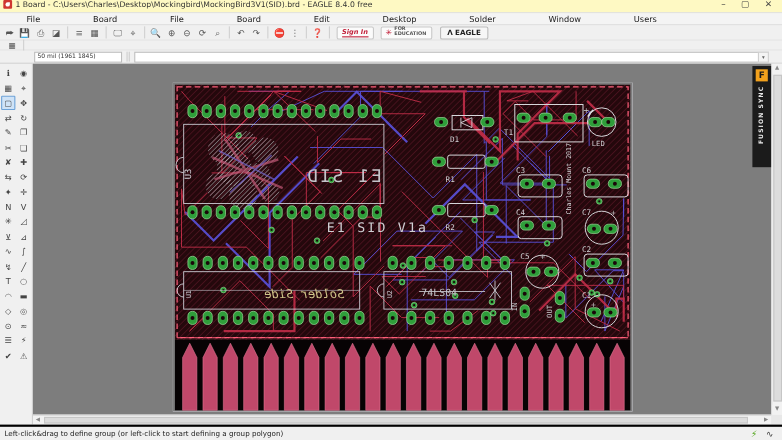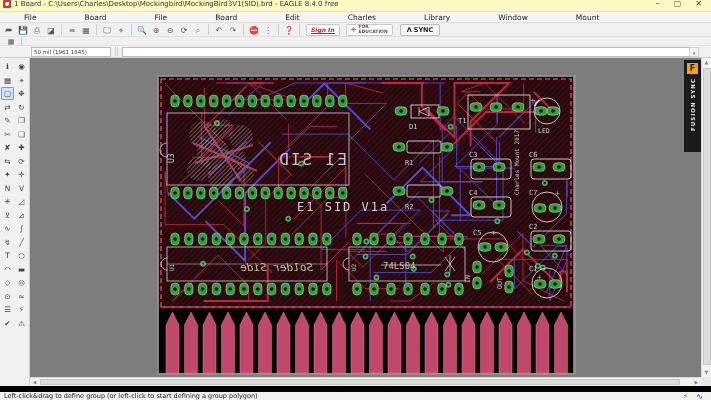--- a/index.html
+++ b/index.html
@@ -72,21 +72,21 @@
   .hscroll .thumb { position:absolute; left:10px; top:1px; width:640px; height:6px;
     background:#dcdcdc; border:1px solid #c6c6c6;}
   .fusion-tab { position:absolute; right:10px; top:60px; width:17px; height:92px;
     background:#1b1b1b; display:flex; flex-direction:column; align-items:center;
     padding-top:3px; z-index:5;}
   .fusion-f { width:11px; height:11px; background:#f2a11c; color:#1b1b1b; font-size:8px;
     font-weight:bold; text-align:center; line-height:11px; margin-bottom:4px;}
   .fusion-label { color:#e8e8e8; font-size:5.5px; letter-spacing:1px;
     writing-mode:vertical-rl; transform:rotate(180deg); font-weight:bold;}
   .statusbar { position:absolute; left:0; top:386px; width:711px; height:14px;
-    background:#f0f0f0; border-top:6px solid #000000; display:flex; align-items:center;
+    background:#f0f0f0; border-top:2px solid #000000; display:flex; align-items:center;
     font-size:6.5px; color:#222; padding-left:4px;}
   .status-icons { margin-left:auto; display:flex; gap:8px; padding-right:8px;
     font-size:8px;}
   .bolt { color:#58a822; }
   .rats { color:#333; }
 </style>
 </head>
 <body>
 
 <div class="titlebar">
@@ -98,24 +98,24 @@
     <span>✕</span>
   </div>
 </div>
 
 <div class="menubar" id="menubar">
     <span>File</span>
     <span>Board</span>
     <span>File</span>
     <span>Board</span>
     <span>Edit</span>
-    <span>Charles</span>
-    <span>Library</span>
+    <span>Desktop</span>
+    <span>Solder</span>
     <span>Window</span>
-    <span>Mount</span>
+    <span>Users</span>
   </div>
 
 <div class="toolbar" id="toolbar">
   <div class="tbtn">⮫</div>
     <div class="tbtn">💾</div>
     <div class="tbtn">⎙</div>
     <div class="tbtn">◪</div>
     <div class="tsep"></div>
     <div class="tbtn">≡</div>
     <div class="tbtn">▦</div>
@@ -142,21 +142,21 @@
   </div>
   <div class="badge">
     <span class="edu-star">✳</span>
     <span class="edu-text">
       <span>FOR</span><br>
       <span>EDUCATION</span>
     </span>
   </div>
   <div class="make-btn">
     <span>Λ</span>
-    <span>SYNC</span>
+    <span>EAGLE</span>
   </div>
 </div>
 
 <div class="toolbar2">
   <div class="tbtn" style="font-size:7px">▦</div>
   <div class="tsep"></div>
 </div>
 
 <div class="cmdrow">
   <div class="coordbox">50 mil (1961 1845)</div>

